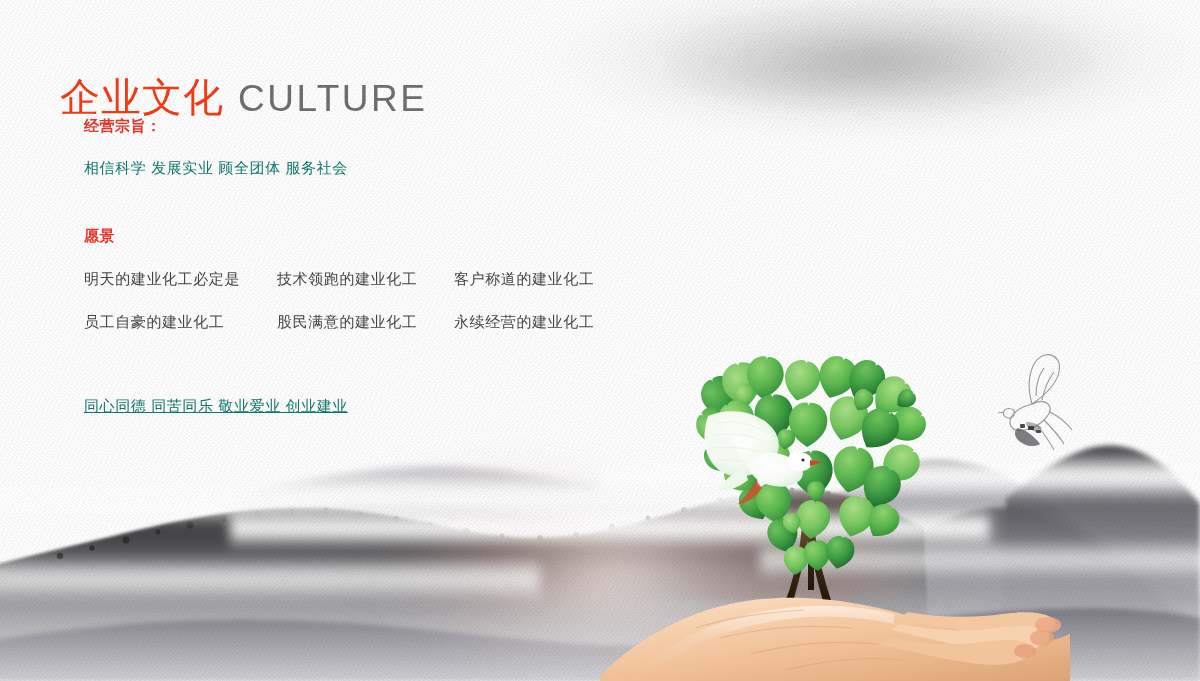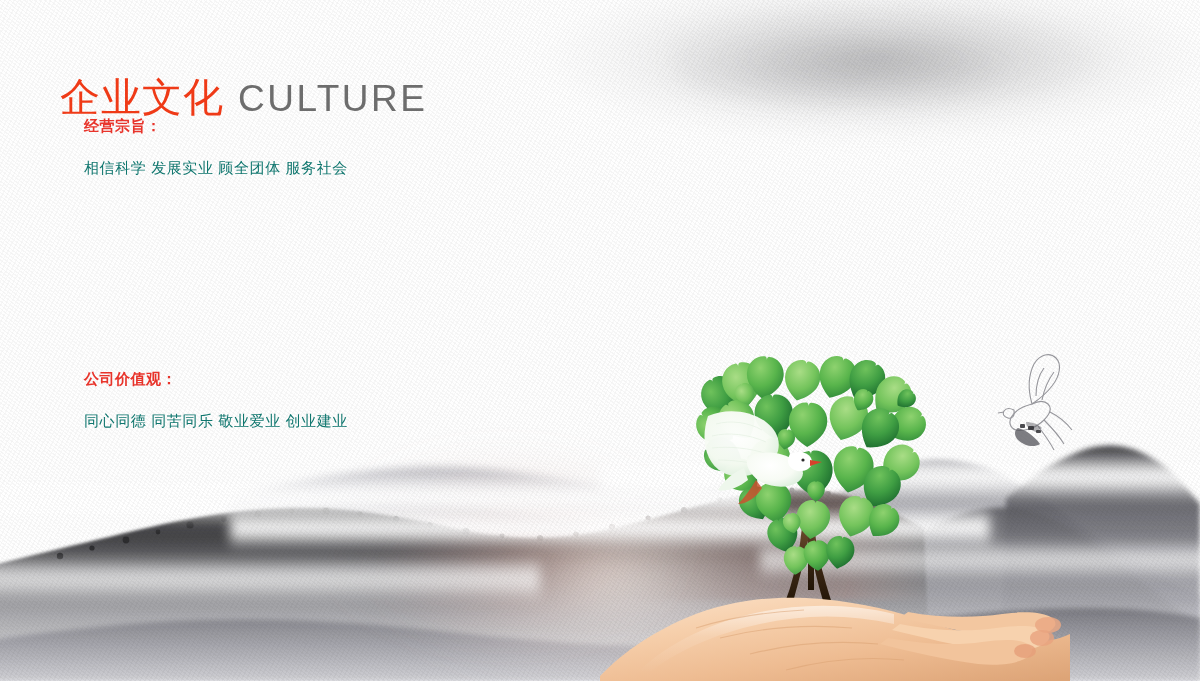--- a/index.html
+++ b/index.html
@@ -146,21 +146,21 @@
     display:grid;
     grid-template-columns:193px 177px auto;
     row-gap:28px;
   }
   .vision-cell {
     color:#434343; font-size:15px; line-height:1;
     letter-spacing:.6px; white-space:nowrap;
   }
 
   #sec-values { top:371px; }
-  #sec-values .sec-body { margin-top:27px; }
+  #sec-values .sec-body { margin-top:27px;text-decoration:underline; }
 
   
   .art-layer { position:absolute; inset:0; pointer-events:none; }
   .art-svg { position:absolute; display:block; }
   #heart-tree { left:690px; top:352px; width:240px; height:260px; }
   #hand       { left:600px; top:578px; width:470px; height:110px; }
   #ink-bird   { left:988px; top:352px; width:90px; height:110px; }
 </style>
 </head>
 <body>
@@ -519,20 +519,30 @@
     <div class="title-row">
       <span class="title-cn">企业文化</span>
       <span class="title-en">CULTURE</span>
     </div>
 
     <div class="section" id="sec-purpose">
       <div class="sec-head">经营宗旨：</div>
       <div class="sec-body">相信科学  发展实业  顾全团体  服务社会</div>
     </div>
 
+    <div class="section" id="sec-vision">
+      <div class="sec-head">愿景</div>
+      <div class="vision-grid">
+        <div class="vision-cell">明天的建业化工必定是</div>
+        <div class="vision-cell">技术领跑的建业化工</div>
+        <div class="vision-cell">客户称道的建业化工</div>
+        <div class="vision-cell">员工自豪的建业化工</div>
+        <div class="vision-cell">股民满意的建业化工</div>
+        <div class="vision-cell">永续经营的建业化工</div>
+      </div>
+    </div>
 
     <div class="section" id="sec-values">
-      <div class="sec-head">公司价值观：</div>
       <div class="sec-body">同心同德  同苦同乐  敬业爱业  创业建业</div>
     </div>
 
   </div>
 </div>
 
 </body></html>

